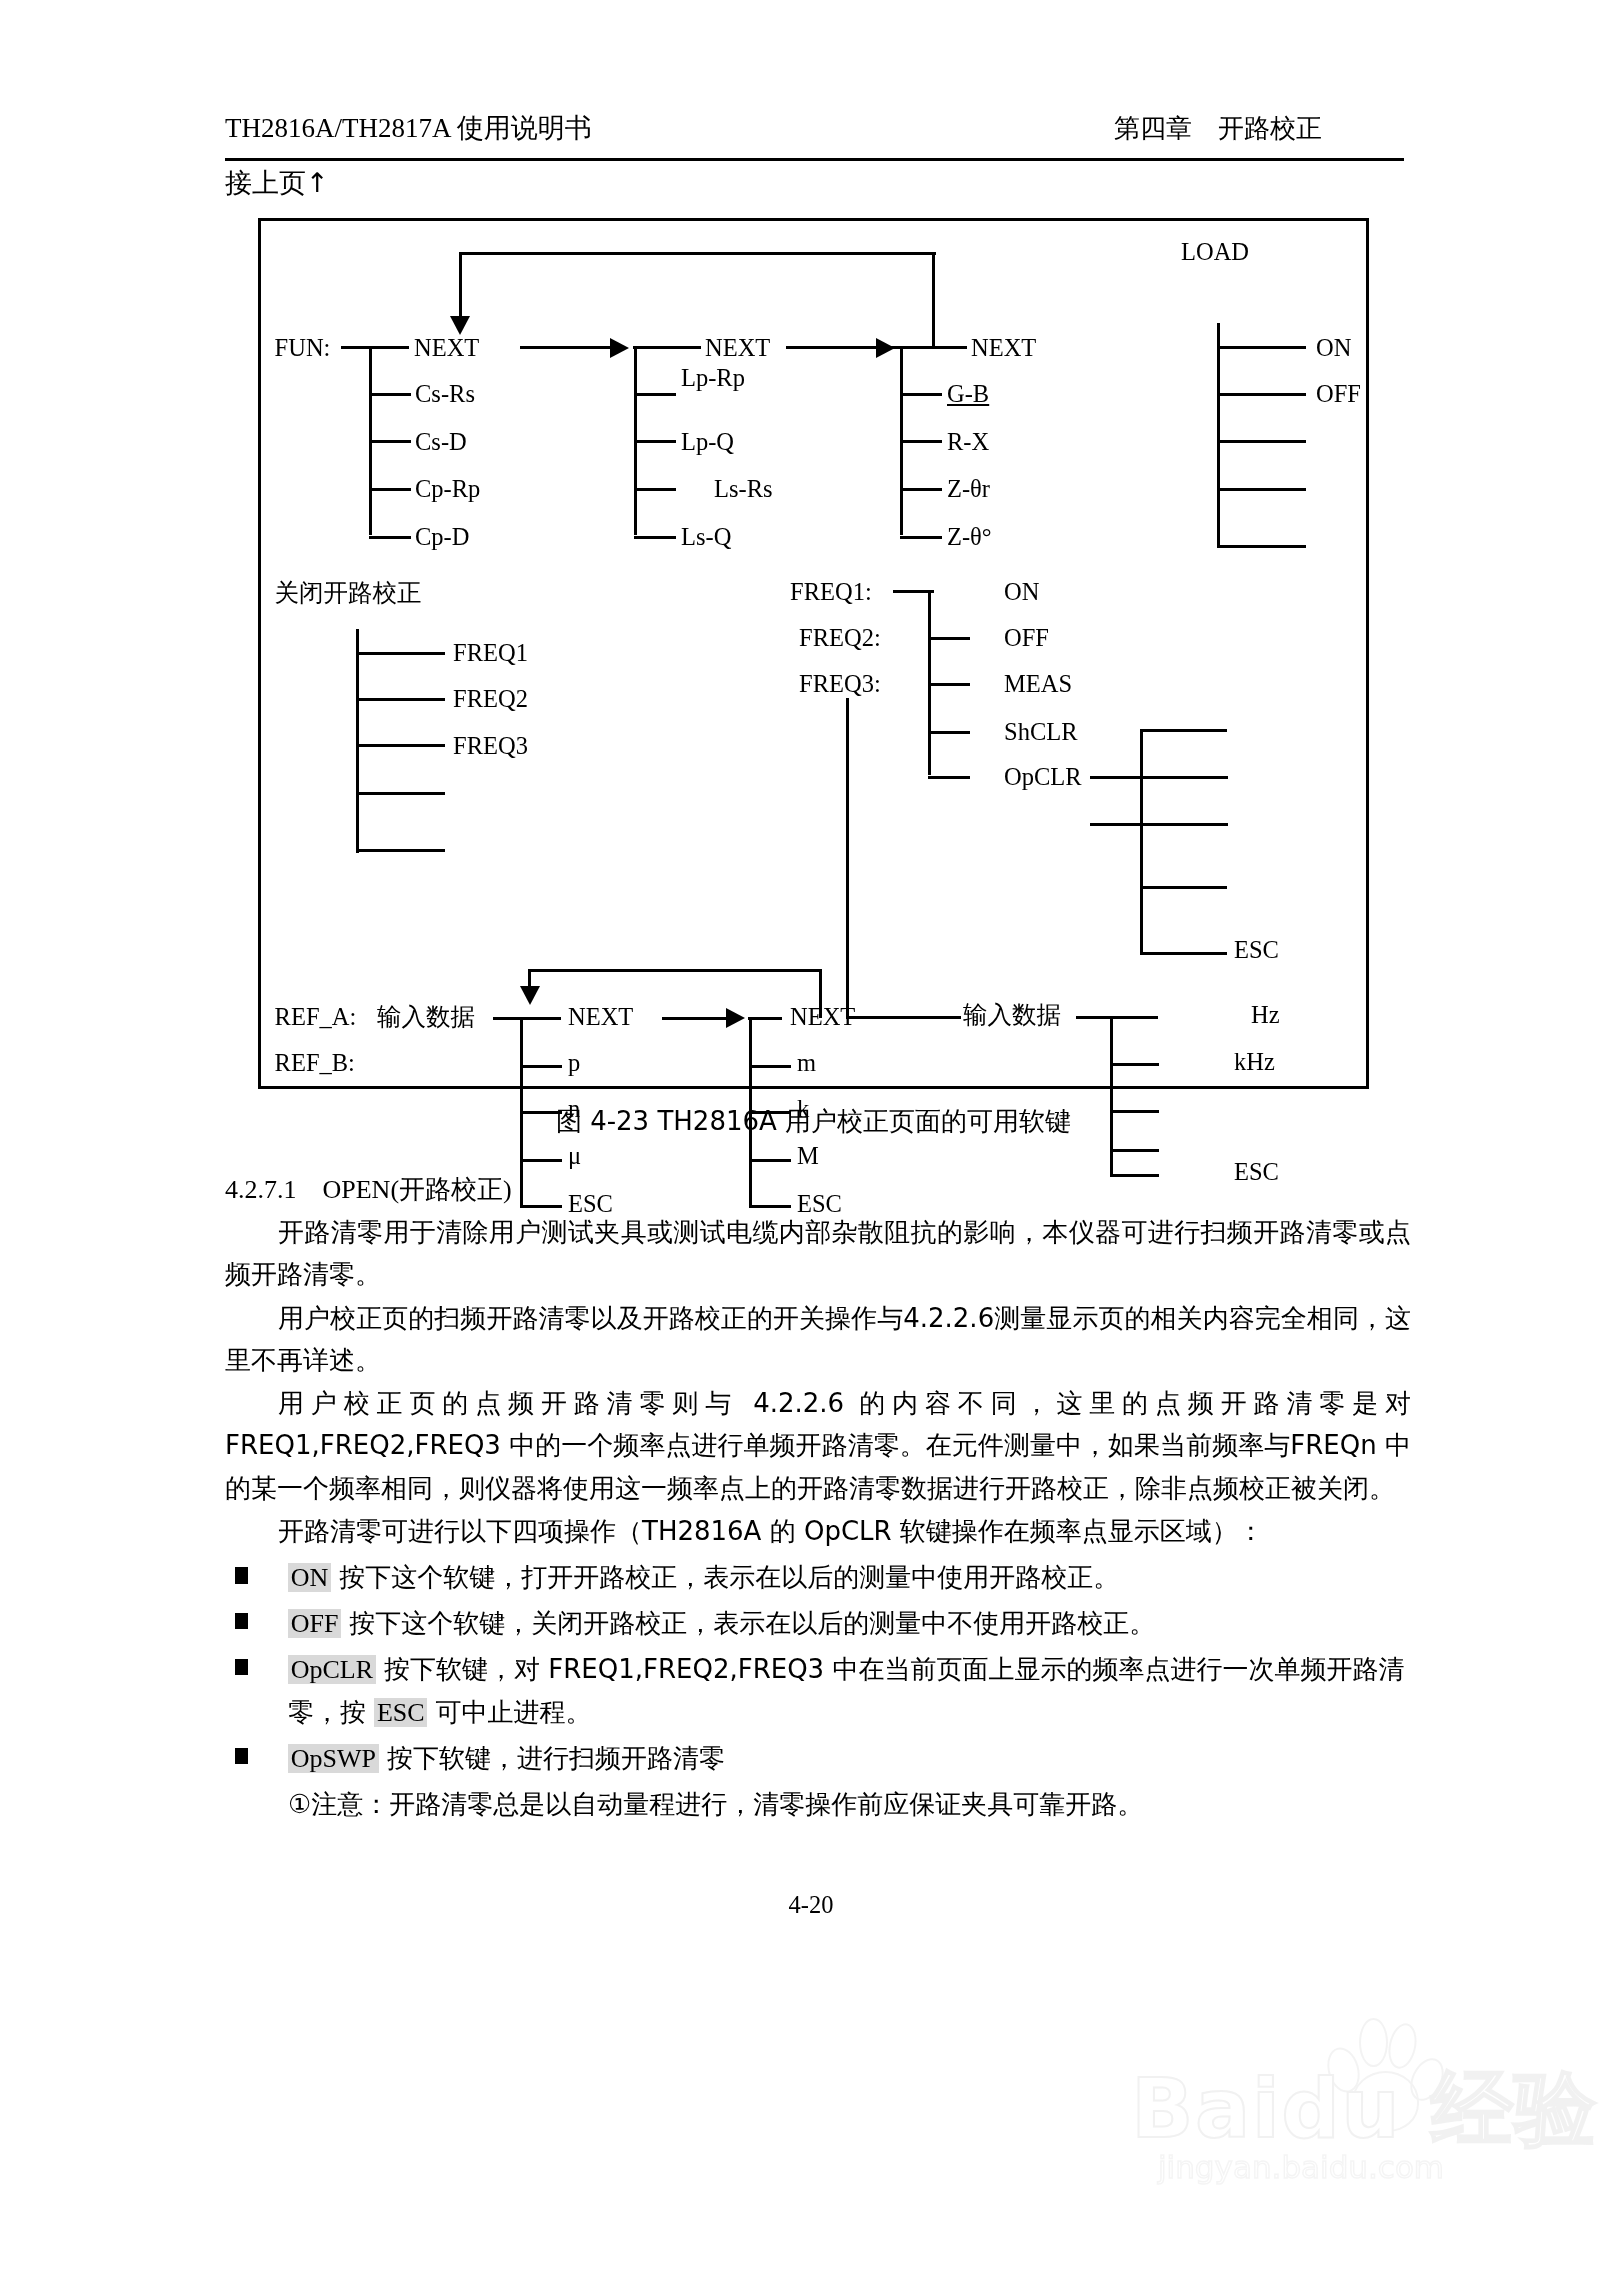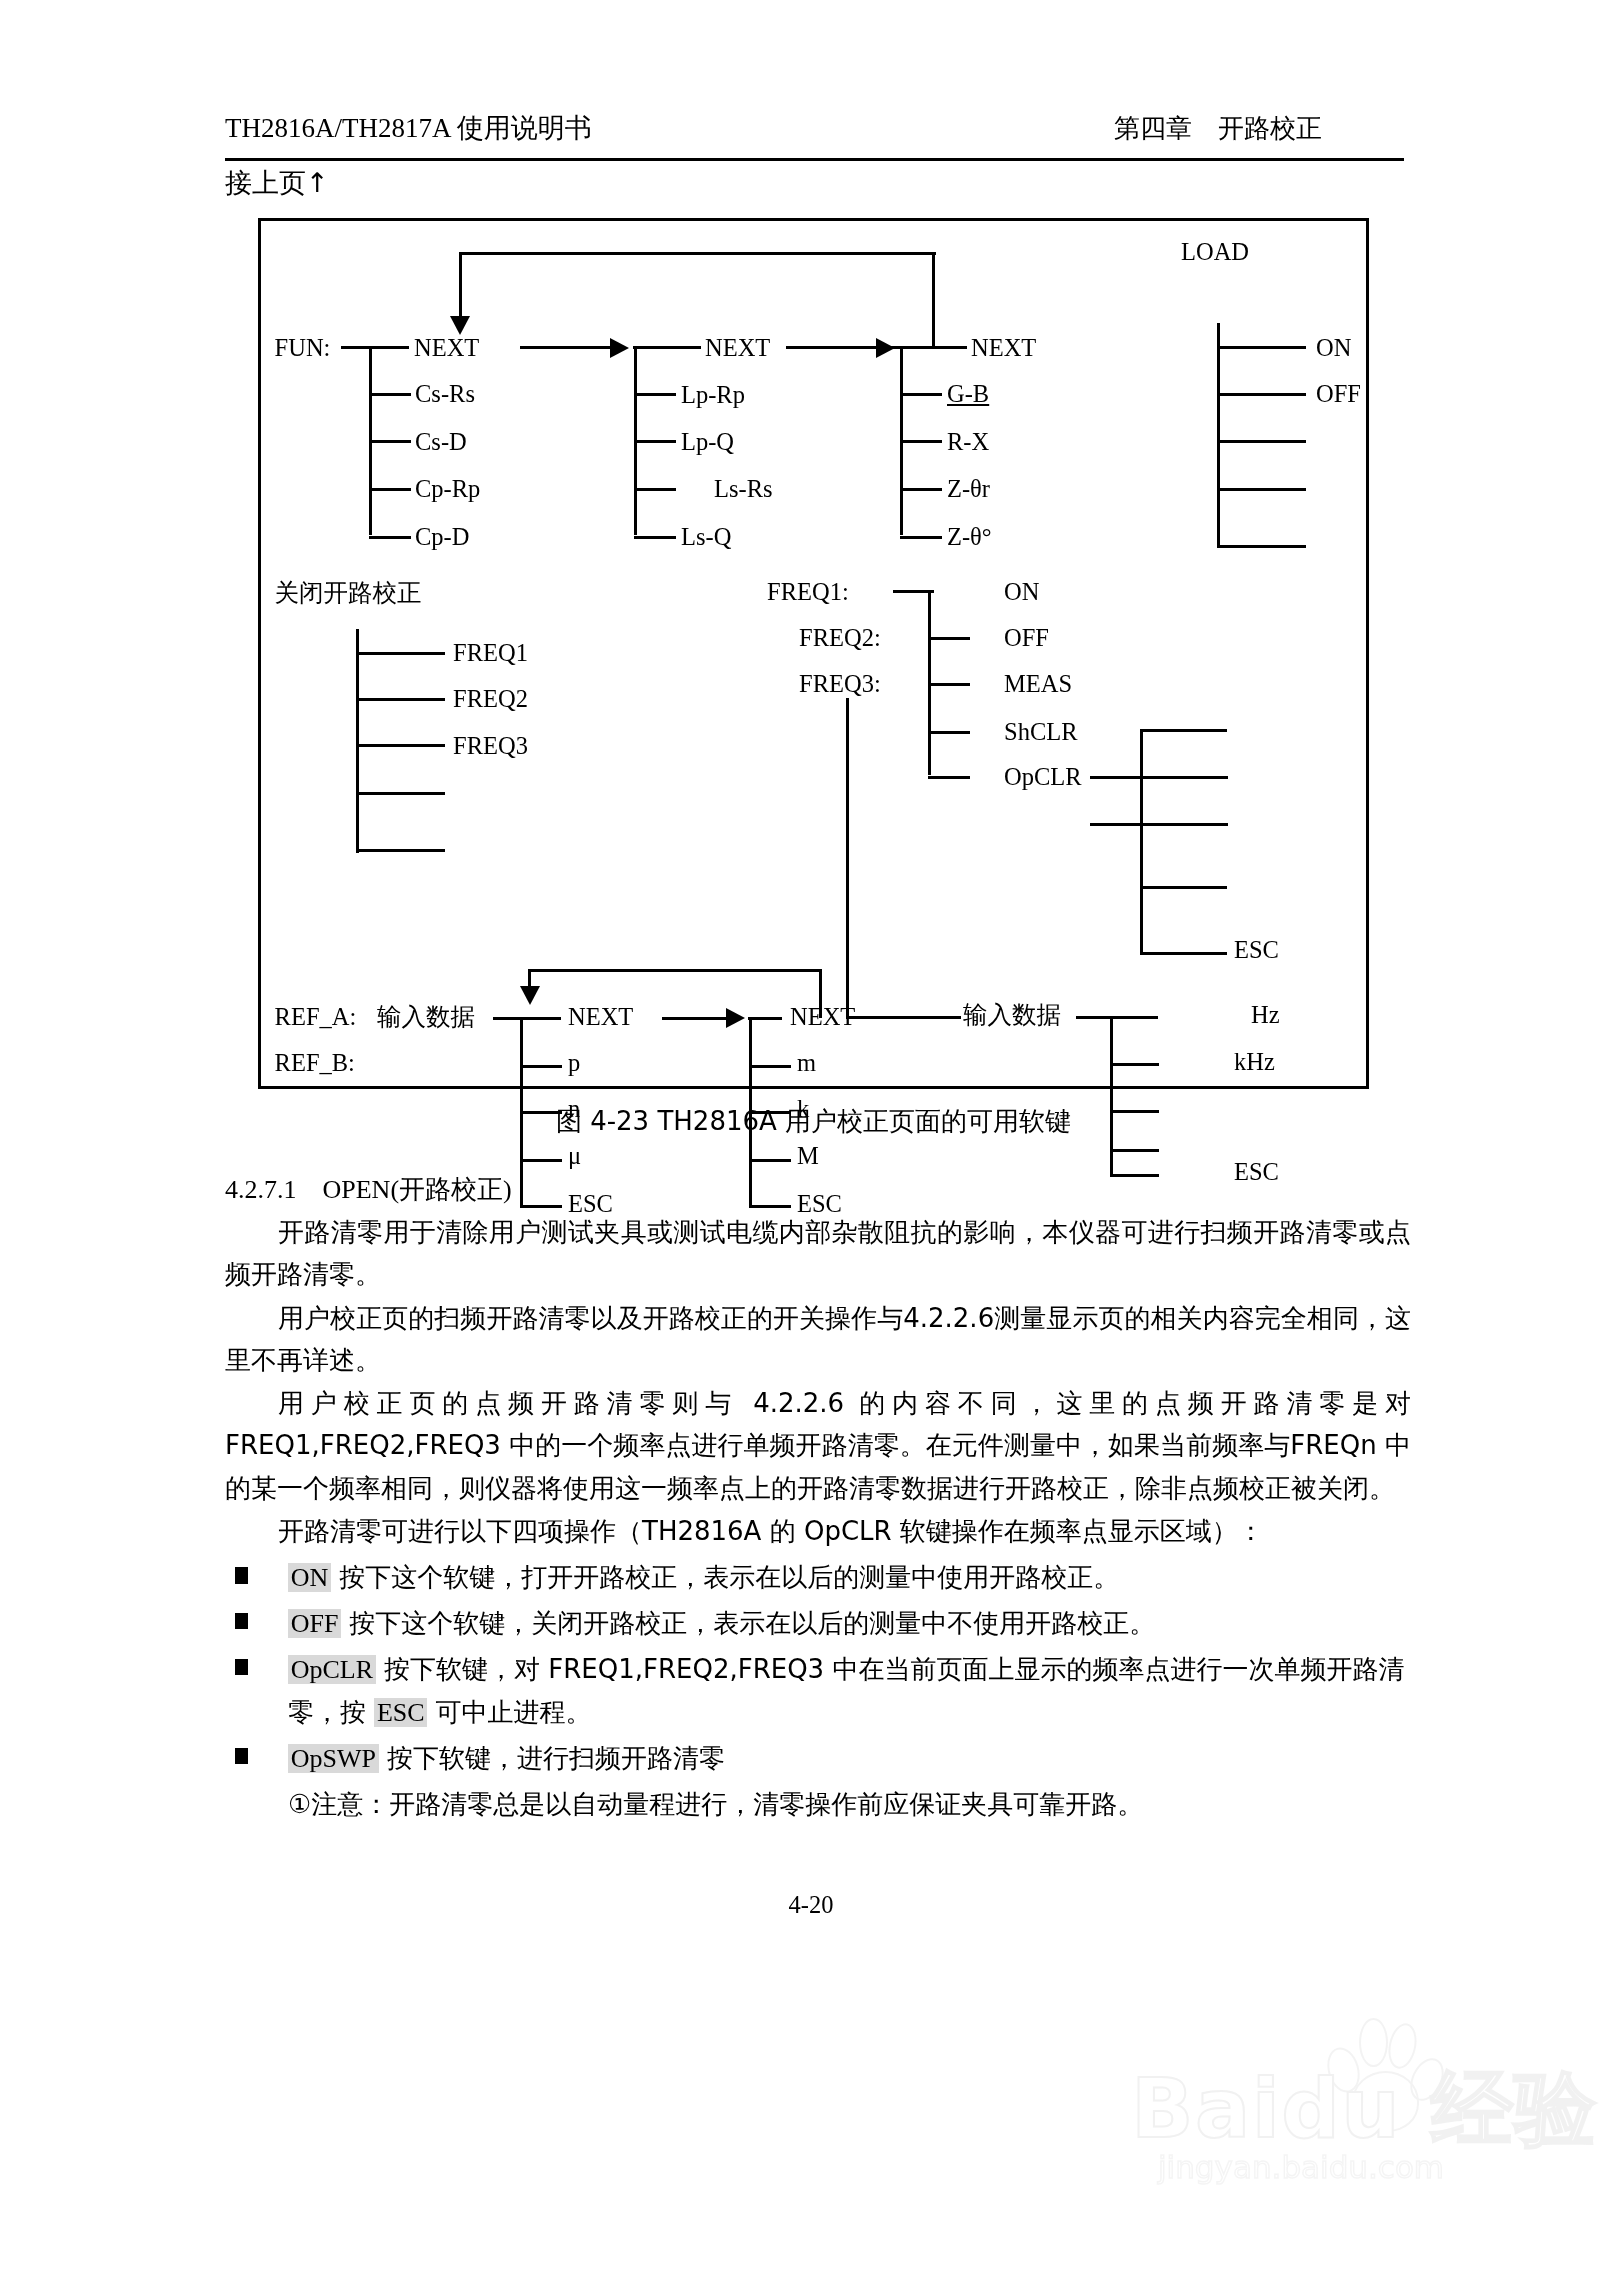--- a/index.html
+++ b/index.html
@@ -97,21 +97,21 @@
     <div class="hline" style="left:108px;top:315px;width:42px;"></div>
     <div class="lbl" style="left:154px;top:304px;">Cp-D</div>
 
     <div class="hline" style="left:259px;top:125px;width:92px;"></div>
     <div class="arrowR" style="left:349px;top:117px;"></div>
 
     <div class="hline" style="left:372px;top:125px;width:68px;"></div>
     <div class="vline" style="left:373px;top:125px;height:189px;"></div>
     <div class="lbl" style="left:444px;top:115px;">NEXT</div>
     <div class="hline" style="left:373px;top:172px;width:42px;"></div>
-    <div class="lbl" style="left:420px;top:162px;">Lp-Rp</div>
+    <div class="lbl" style="left:420px;top:145px;">Lp-Rp</div>
     <div class="hline" style="left:373px;top:219px;width:42px;"></div>
     <div class="lbl" style="left:420px;top:209px;">Lp-Q</div>
     <div class="hline" style="left:373px;top:267px;width:42px;"></div>
     <div class="lbl" style="left:420px;top:256px;margin-left:33px;">Ls-Rs</div>
     <div class="hline" style="left:373px;top:315px;width:42px;"></div>
     <div class="lbl" style="left:420px;top:304px;">Ls-Q</div>
 
     <div class="hline" style="left:525px;top:125px;width:92px;"></div>
     <div class="arrowR" style="left:615px;top:117px;"></div>
 
@@ -146,21 +146,21 @@
     <div class="lbl" style="left:192px;top:420px;">FREQ1</div>
     <div class="hline" style="left:95px;top:477px;width:89px;"></div>
     <div class="lbl" style="left:192px;top:466px;">FREQ2</div>
     <div class="hline" style="left:95px;top:523px;width:89px;"></div>
     <div class="lbl" style="left:192px;top:513px;">FREQ3</div>
     <div class="hline" style="left:95px;top:571px;width:89px;"></div>
     <div class="lbl" style="left:192px;top:560px;"></div>
     <div class="hline" style="left:95px;top:628px;width:89px;"></div>
     <div class="lbl" style="left:192px;top:617px;"></div>
 
-    <div class="lbl" style="left:506px;top:359px;">FREQ1:</div>
+    <div class="lbl" style="left:529px;top:359px;">FREQ1:</div>
     <div class="lbl" style="left:538px;top:405px;">FREQ2:</div>
     <div class="lbl" style="left:538px;top:451px;">FREQ3:</div>
 
     <div class="hline" style="left:632px;top:369px;width:41px;"></div>
     <div class="vline" style="left:667px;top:369px;height:185px;"></div>
     <div class="lbl" style="left:743px;top:359px;">ON</div>
     <div class="hline" style="left:667px;top:416px;width:42px;"></div>
     <div class="lbl" style="left:743px;top:405px;">OFF</div>
     <div class="hline" style="left:667px;top:462px;width:42px;"></div>
     <div class="lbl" style="left:743px;top:451px;">MEAS</div>

